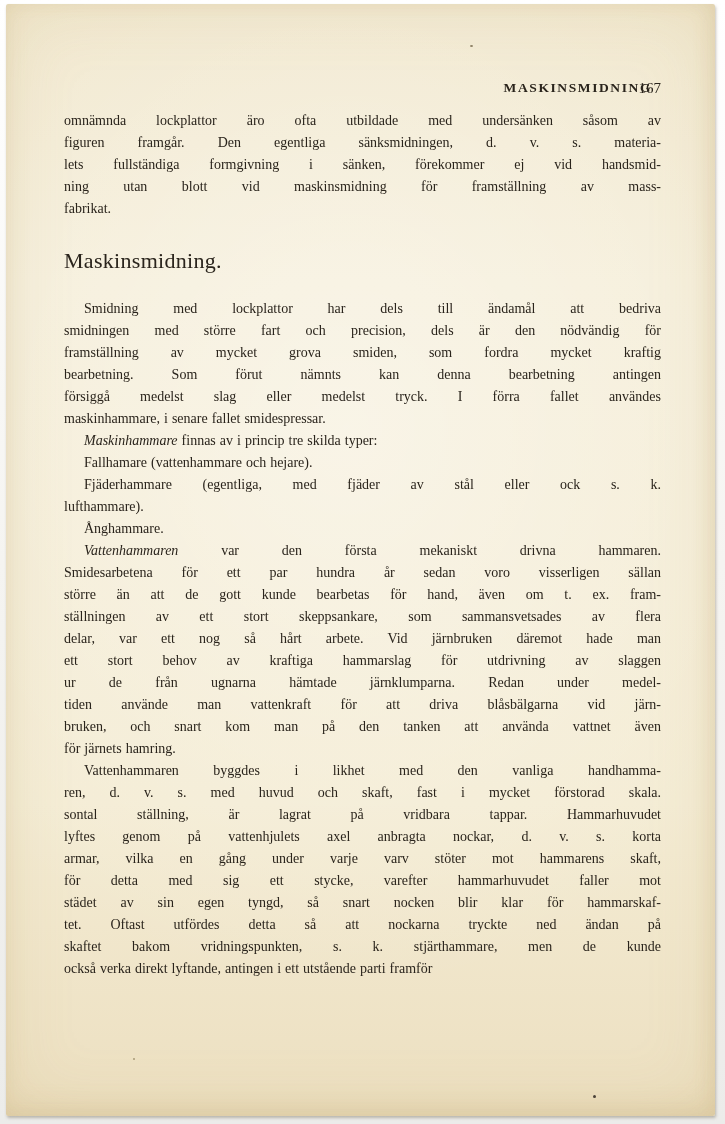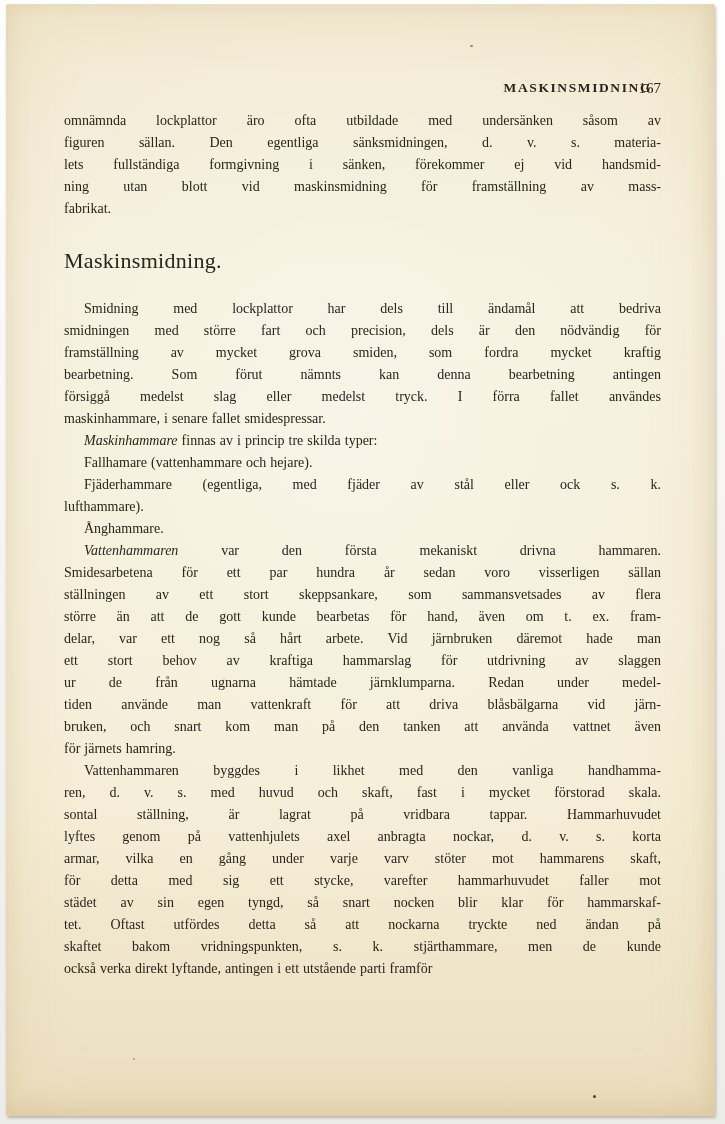--- a/index.html
+++ b/index.html
@@ -103,21 +103,21 @@
 
     <div class="running-head">
       <div class="rh-title">MASKINSMIDNING</div>
       <div class="rh-page">167</div>
     </div>
 
     <div class="textblock">
       <div id="intro-container">
           <div class="para">
             <div class="line j">omnämnda lockplattor äro ofta utbildade med undersänken såsom av</div>
-            <div class="line j">figuren sällan.  Den egentliga sänksmidningen, d. v. s. materia-</div>
+            <div class="line j">figuren framgår.  Den egentliga sänksmidningen, d. v. s. materia-</div>
             <div class="line j">lets fullständiga formgivning i sänken, förekommer ej vid handsmid-</div>
             <div class="line j">ning utan blott vid maskinsmidning för framställning av mass-</div>
             <div class="line">fabrikat.</div>
           </div>
         </div>
       <h1 class="section-heading">Maskinsmidning.</h1>
       <div id="body-container">
           <div class="para">
             <div class="line j ind">Smidning med lockplattor har dels till ändamål att bedriva</div>
             <div class="line j">smidningen med större fart och precision, dels är den nödvändig för</div>
@@ -135,22 +135,22 @@
           <div class="para">
             <div class="line j ind">Fjäderhammare (egentliga, med fjäder av stål eller ock s. k.</div>
             <div class="line">lufthammare).</div>
           </div>
           <div class="para">
             <div class="line ind">Ånghammare.</div>
           </div>
           <div class="para">
             <div class="line j ind"><i>Vattenhammaren</i> var den första mekaniskt drivna hammaren.</div>
             <div class="line j">Smidesarbetena för ett par hundra år sedan voro visserligen sällan</div>
+            <div class="line j">större än att de gott kunde bearbetas för hand, även om t. ex. fram-</div>
             <div class="line j">ställningen av ett stort skeppsankare, som sammansvetsades av flera</div>
-            <div class="line j">större än att de gott kunde bearbetas för hand, även om t. ex. fram-</div>
             <div class="line j">delar, var ett nog så hårt arbete.  Vid järnbruken däremot hade man</div>
             <div class="line j">ett stort behov av kraftiga hammarslag för utdrivning av slaggen</div>
             <div class="line j">ur de från ugnarna hämtade järnklumparna.  Redan under medel-</div>
             <div class="line j">tiden använde man vattenkraft för att driva blåsbälgarna vid järn-</div>
             <div class="line j">bruken, och snart kom man på den tanken att använda vattnet även</div>
             <div class="line">för järnets hamring.</div>
           </div>
           <div class="para">
             <div class="line j ind">Vattenhammaren byggdes i likhet med den vanliga handhamma-</div>
             <div class="line j">ren, d. v. s. med huvud och skaft, fast i mycket förstorad skala.</div>

